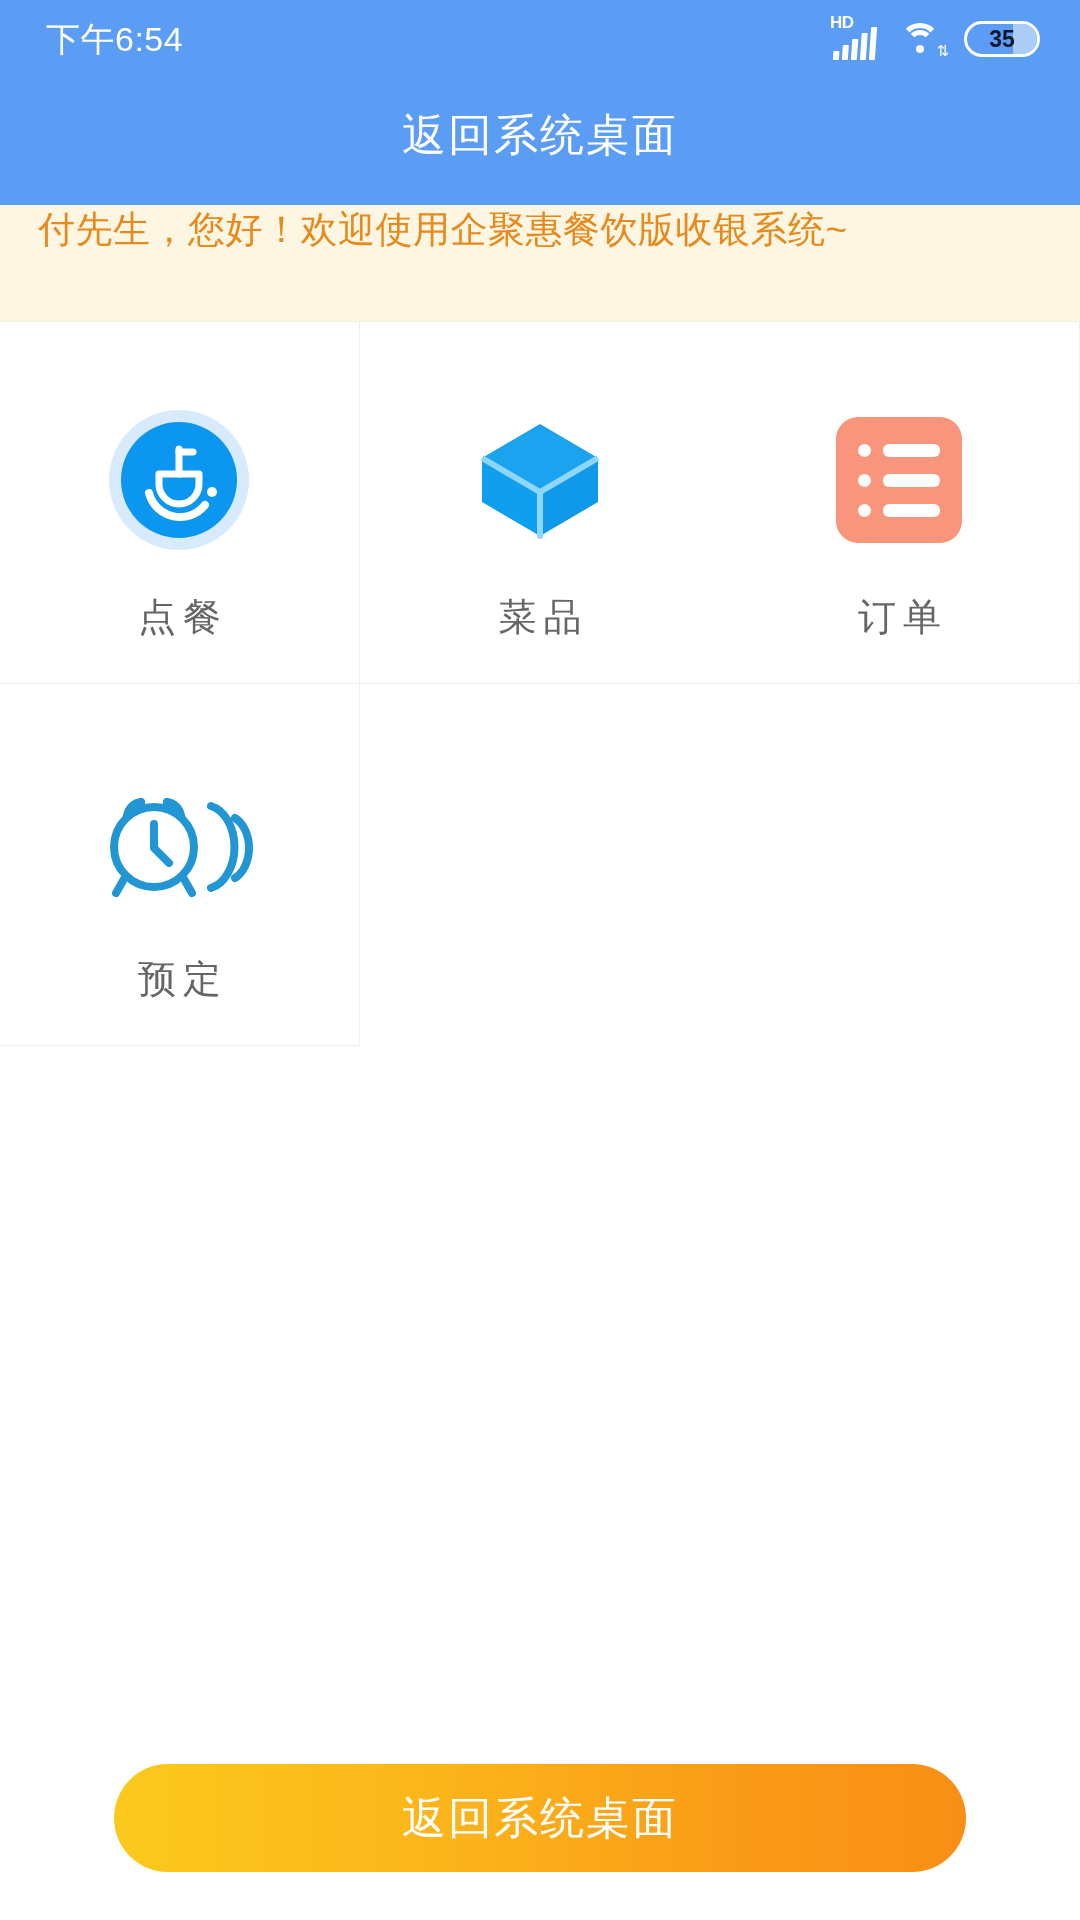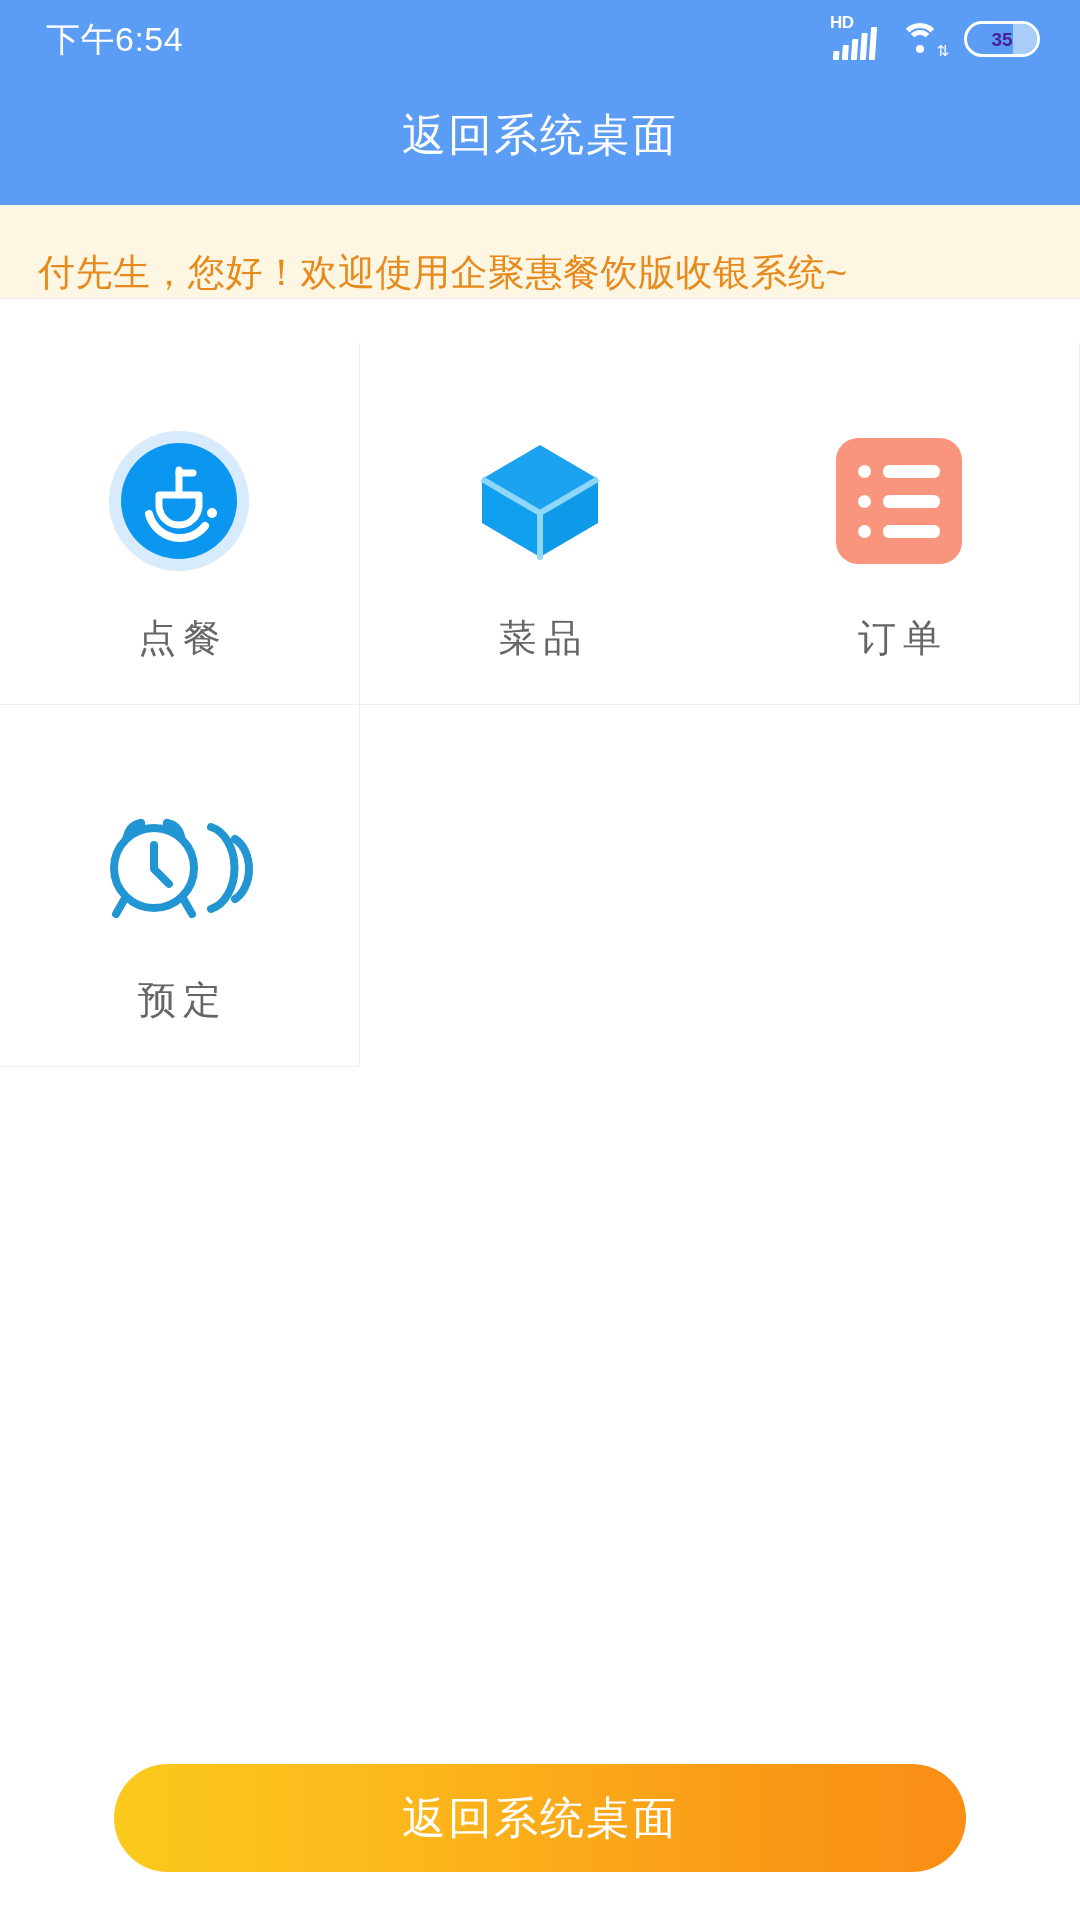--- a/index.html
+++ b/index.html
@@ -126,55 +126,54 @@
     overflow: hidden;
   }
   .battery .fill {
     position: absolute;
     right: 0; top: 0; bottom: 0;
     width: 35%;
     background: #aacdf8;
   }
   .battery .level {
     position: relative;
-    color: #4c1d95;
-    font-size: 19px;
+    color: #0f172a;
+    font-size: 23px;
     font-weight: bold;
     line-height: 1;
   }
 
   .app-title {
     text-align: center;
     color: #ffffff;
     font-size: 44px;
     letter-spacing: 2px;
     margin-top: 28px;
   }
 
   
   .welcome {
     background: #fdf6e3;
-    height: 94px;
-    display: flex;
-    align-items: flex-end;
+    height: 117px;
+    display: flex;
+    align-items: flex-start;
     padding-left: 38px;
     border-bottom: 1px solid #f0f0f0;
   }
   .welcome-text {
     color: #e8891c;
     font-size: 37px;
     letter-spacing: 0.5px;
   }
 
   
   .grid {
     width: 100%;
     display: flex;
     flex-wrap: wrap;
-    margin-top: 44px;
   }
   .cell {
     width: 33.3333%;
     height: 362px;
     display: flex;
     flex-direction: column;
     align-items: center;
     justify-content: flex-start;
     position: relative;
     background: #ffffff;

